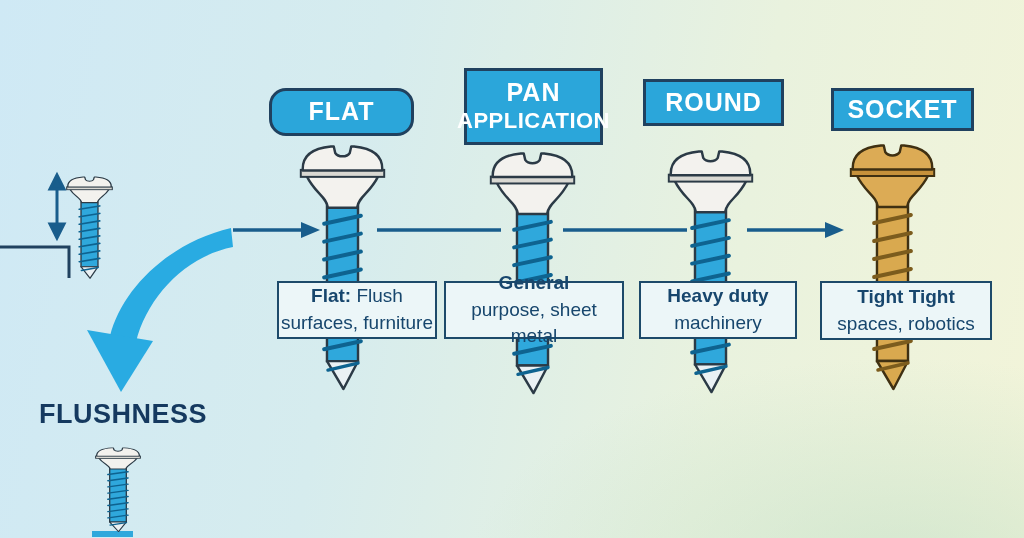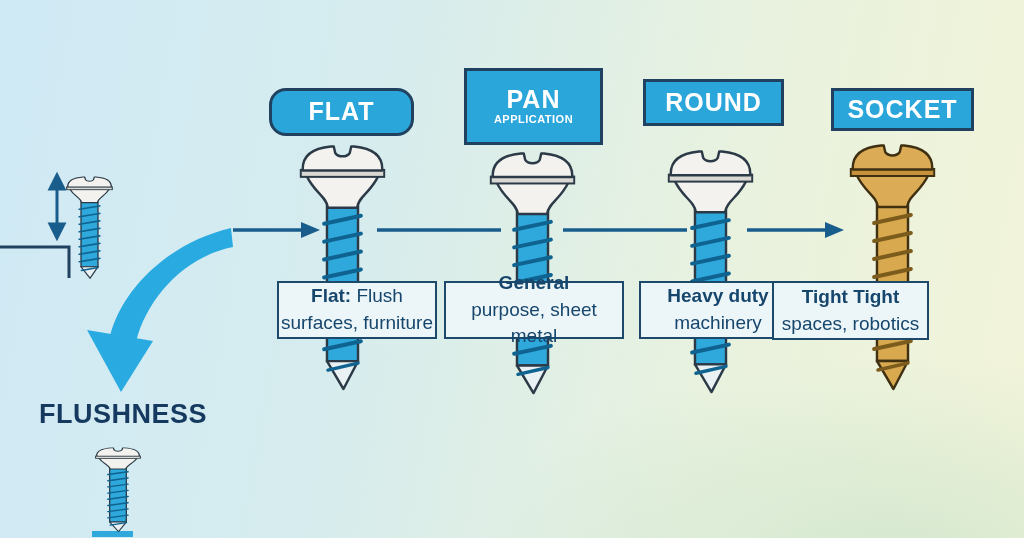--- a/index.html
+++ b/index.html
@@ -19,39 +19,39 @@
   .screw.gold{--head:#dcab55;--band:#c6913b;--shank:#d9a94f;--ridge:#7c5c1d;--outline:#3f3012;--tipfill:#d9a94f;}
 
   
   .hdr{
     position:absolute;z-index:3;box-sizing:border-box;
     background:#2ba6da;border:3px solid #20415f;color:#ffffff;
     display:flex;flex-direction:column;align-items:center;justify-content:center;
     font-weight:700;text-align:center;letter-spacing:1px;
   }
   .hdr-main{font-size:25px;line-height:1.1;}
-  .hdr-sub{font-size:11px;line-height:1.25;letter-spacing:0.5px;}
+  .hdr-sub{font-size:22px;line-height:1.25;letter-spacing:0.5px;}
   .hdr-sub:empty{display:none;}
   .hdr-flat{left:269px;top:88px;width:145px;height:48px;border-radius:17px;}
   .hdr-pan{left:464px;top:68px;width:139px;height:77px;}
   .hdr-round{left:643px;top:79px;width:141px;height:47px;}
   .hdr-socket{left:807px;top:88px;width:143px;height:43px;margin-left:24px;}
 
   
   .desc{
     position:absolute;z-index:3;box-sizing:border-box;
     background:#ecf6f8;border:2.5px solid #1d4a6a;color:#17466d;
     display:flex;flex-direction:column;align-items:center;justify-content:center;
     font-size:19px;line-height:1.42;text-align:center;
   }
   .desc .bold{font-weight:700;}
   .desc-1{left:265px;top:281px;width:160px;height:58px;margin-left:12px;}
   .desc-2{left:444px;top:281px;width:180px;height:58px;}
   .desc-3{left:639px;top:281px;width:158px;height:58px;}
-  .desc-4{left:772px;top:281px;width:157px;height:59px;justify-content:flex-end;}
+  .desc-4{left:820px;top:281px;width:172px;height:59px;justify-content:flex-end;}
 
   .flushness{
     position:absolute;left:30px;top:399px;width:186px;z-index:3;
     color:#15395f;font-size:27px;font-weight:800;letter-spacing:0.5px;text-align:center;
   }
   .hidden-defs{position:absolute;width:0;height:0;overflow:hidden;}
 </style>
 </head>
 <body>
 

